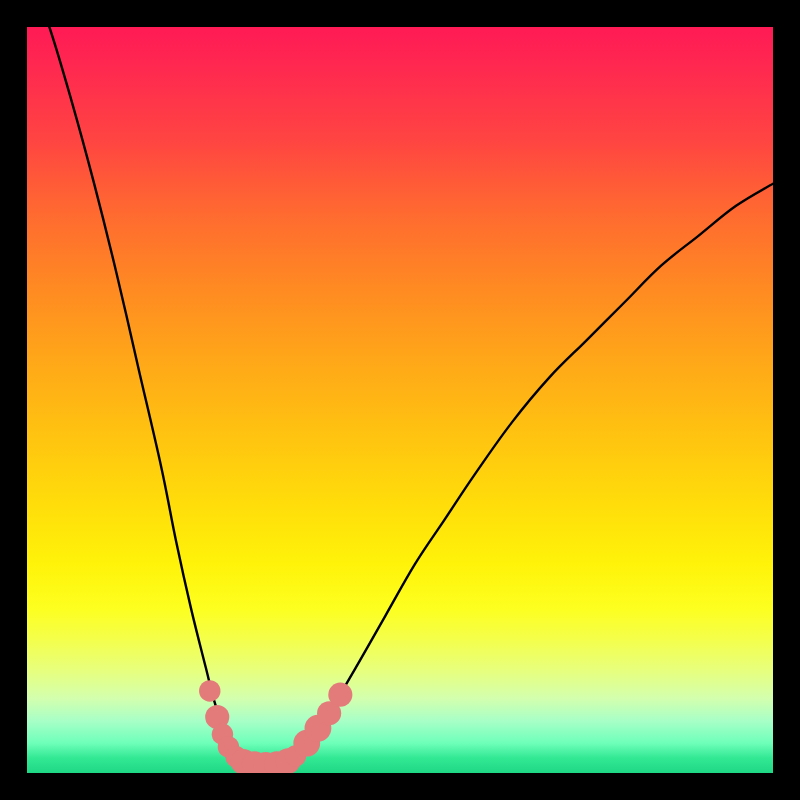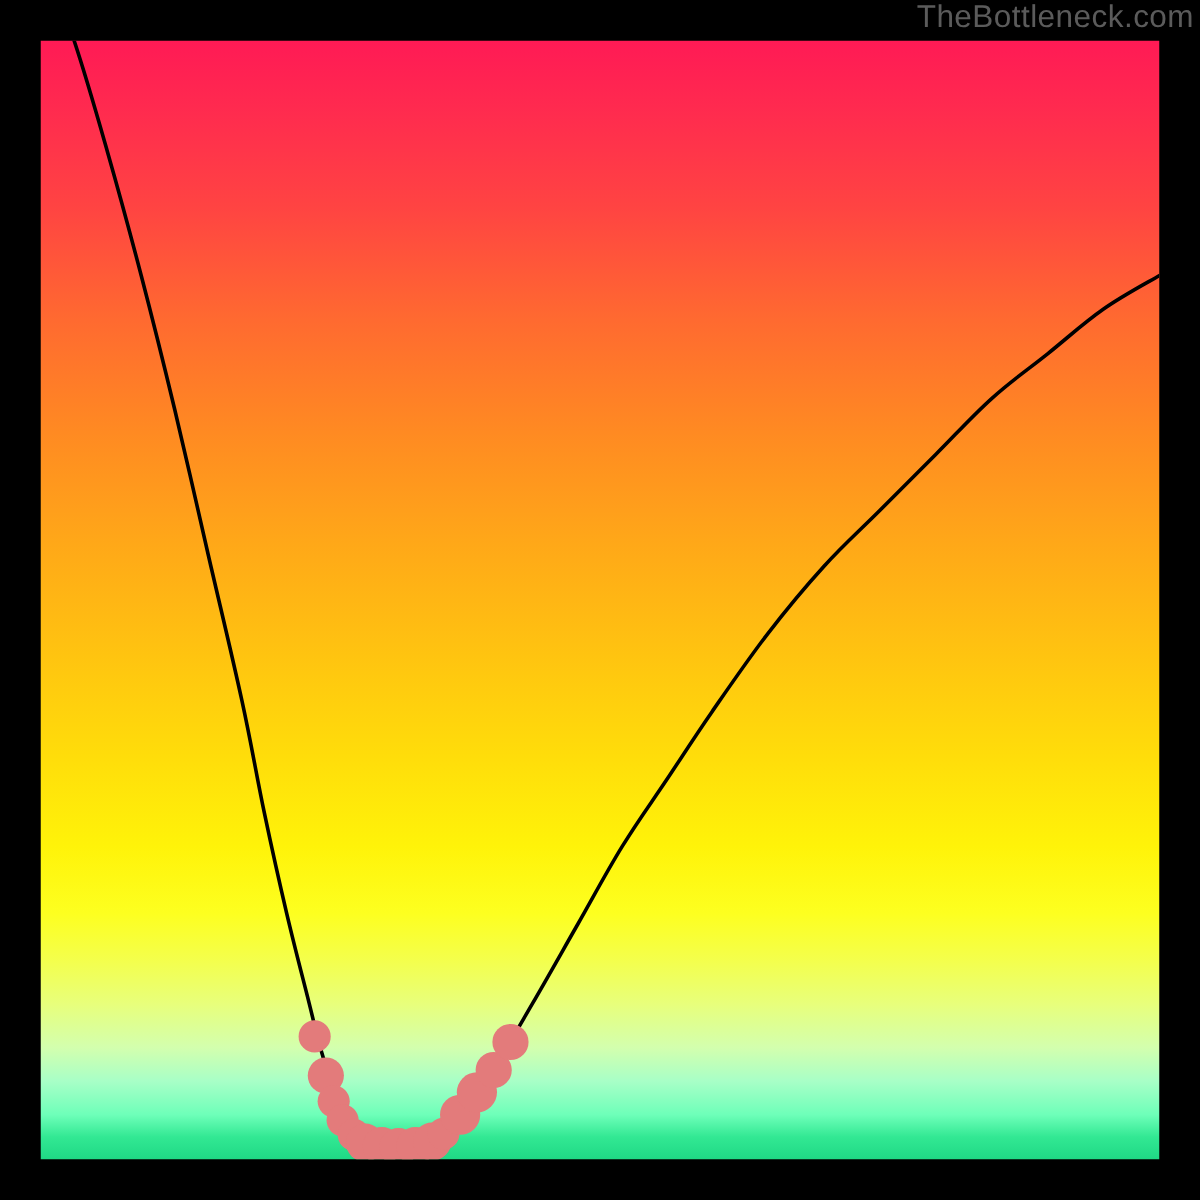--- a/index.html
+++ b/index.html
@@ -95,14 +95,13 @@
           <circle cx="249.91" cy="737.05" r="12.73" fill="#e37b7b" stroke="#c95a5a" stroke-width="0"></circle>
           <circle cx="261.10" cy="734.06" r="12.73" fill="#e37b7b" stroke="#c95a5a" stroke-width="0"></circle>
           <circle cx="268.56" cy="728.84" r="10.71" fill="#e37b7b" stroke="#c95a5a" stroke-width="0"></circle>
           <circle cx="279.75" cy="716.16" r="13.40" fill="#e37b7b" stroke="#c95a5a" stroke-width="0"></circle>
           <circle cx="290.94" cy="701.24" r="13.40" fill="#e37b7b" stroke="#c95a5a" stroke-width="0"></circle>
           <circle cx="302.13" cy="686.32" r="12.06" fill="#e37b7b" stroke="#c95a5a" stroke-width="0"></circle>
           <circle cx="313.32" cy="667.67" r="12.06" fill="#e37b7b" stroke="#c95a5a" stroke-width="0"></circle>
         </g>
     </svg>
   </div>
-  <div class="brand">TheBottleneck.com</div>
 </div>
 
 </body></html>

